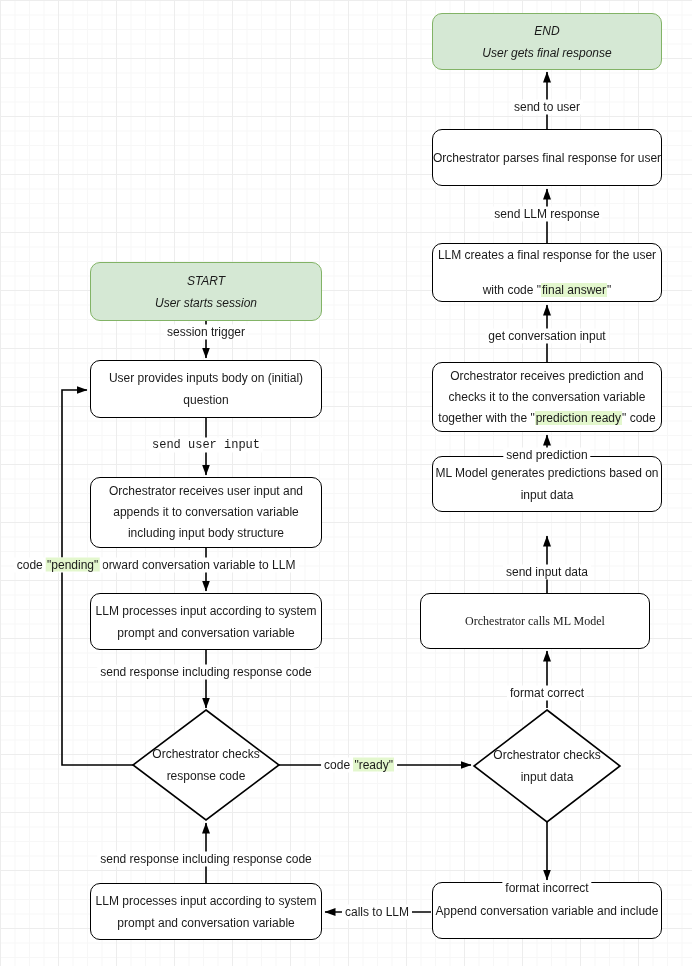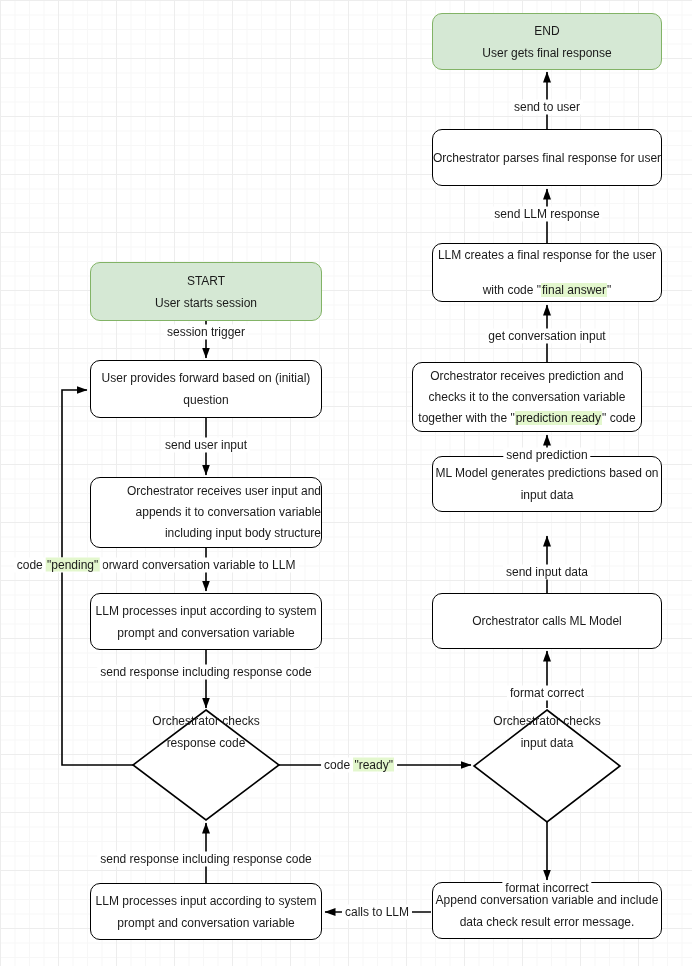--- a/index.html
+++ b/index.html
@@ -27,26 +27,27 @@
     border:1.6px solid #000000;
     border-radius:10px;
     box-sizing:border-box;
     font-size:12px;line-height:22px;
     text-align:center;
     z-index:2;
   }
   .node.terminal{
     background:var(--terminal-fill,#d5e8d4);
     border-color:var(--terminal-border,#82b366);
+    font-style:italic;
   }
   .node.l3{line-height:21px;}
   .nl{display:block;white-space:nowrap;}
   .hl{background:var(--hl,#e3f7cd);padding:0 1px;}
   .dtext{
-    position:absolute;display:flex;flex-direction:column;align-items:center;
+    position:absolute;display:flex;flex-direction:column;justify-content:center;align-items:center;
     font-size:12px;line-height:22px;text-align:center;z-index:3;background:transparent;
   }
   .elabel{
     position:absolute;transform:translate(-50%,-50%);
     background:#ffffff;padding:0 3px;white-space:nowrap;
     font-size:12px;line-height:15px;z-index:4;text-align:center;
   }
 </style>
 </head>
 <body>
@@ -84,25 +85,25 @@
     <polygon points="206,710 279,765 206,820 133,765" fill="#fff" stroke="#000" stroke-width="1.6"></polygon>
     <polygon points="547,710 620,766 547,822 474,766" fill="#fff" stroke="#000" stroke-width="1.6"></polygon>
   </svg>
 
   <div class="node terminal" style="left:90px;top:262px;width:232px;height:59px;">
     <span class="nl">START</span>
     <span class="nl">User starts session</span>
   </div>
 
   <div class="node" style="left:90px;top:360px;width:232px;height:58px;">
-    <span class="nl">User provides forward based on (initial)</span>
+    <span class="nl">User provides inputs body on (initial)</span>
     <span class="nl">question</span>
   </div>
 
-  <div class="node l3" style="left:90px;top:477px;width:232px;height:71px;align-items:flex-end;">
+  <div class="node l3" style="left:90px;top:477px;width:232px;height:71px;">
     <span class="nl">Orchestrator receives user input and</span>
     <span class="nl">appends it to conversation variable</span>
     <span class="nl">including input body structure</span>
   </div>
 
   <div class="node" style="left:90px;top:593px;width:232px;height:57px;">
     <span class="nl">LLM processes input according to system</span>
     <span class="nl">prompt and conversation variable</span>
   </div>
 
@@ -123,47 +124,46 @@
 
   <div class="node" style="left:432px;top:129px;width:230px;height:57px;">
     <span class="nl">Orchestrator parses final response for user</span>
   </div>
 
   <div class="node" style="left:432px;top:243px;width:230px;height:59px;justify-content:space-between;">
     <span class="nl">LLM creates a final response for the user</span>
     <span class="nl"><span>with code "</span><span class="hl">final answer</span><span>"</span></span>
   </div>
 
-  <div class="node l3" style="left:412px;top:362px;width:230px;height:70px;">
+  <div class="node l3" style="left:432px;top:362px;width:230px;height:70px;">
     <span class="nl">Orchestrator receives prediction and</span>
     <span class="nl">checks it to the conversation variable</span>
     <span class="nl"><span>together with the "</span><span class="hl">prediction ready</span><span>" code</span></span>
   </div>
 
   <div class="node" style="left:432px;top:456px;width:230px;height:56px;">
     <span class="nl">ML Model generates predictions based on</span>
     <span class="nl">input data</span>
   </div>
 
-  <div class="node" style="left:432px;top:593px;width:230px;height:56px;">
+  <div class="node" style="left:420px;top:593px;width:230px;height:56px;font-family:Liberation Serif, serif;">
     <span class="nl">Orchestrator calls ML Model</span>
   </div>
 
   <div class="dtext" style="left:474px;top:710px;width:146px;height:112px;">
     <span class="nl">Orchestrator checks</span>
     <span class="nl">input data</span>
   </div>
 
   <div class="node" style="left:432px;top:882px;width:230px;height:57px;">
     <span class="nl">Append conversation variable and include</span>
-    <span class="nl">data check result error message.</span>
   </div>
 
   <div class="elabel" style="left:206px;top:332px;">session trigger</div>
-  <div class="elabel" style="left:206px;top:445px;">send user input</div>
+  <div class="elabel" style="left:206px;top:445px;font-family:Liberation Mono, monospace;">send user input</div>
   <div class="elabel" style="left:197px;top:565px;text-align:right;">forward conversation variable to LLM</div>
   <div class="elabel" style="left:206px;top:672px;">send response including response code</div>
   <div class="elabel" style="left:58px;top:565px;"><span>code </span><span class="hl">"pending"</span></div>
   <div class="elabel" style="left:359px;top:765px;"><span>code </span><span class="hl">"ready"</span></div>
   <div class="elabel" style="left:206px;top:859px;">send response including response code</div>
   <div class="elabel" style="left:377px;top:912px;">calls to LLM</div>
   <div class="elabel" style="left:547px;top:855px;margin-top:33px;">format incorrect</div>
   <div class="elabel" style="left:547px;top:693px;">format correct</div>
   <div class="elabel" style="left:547px;top:572px;">send input data</div>
   <div class="elabel" style="left:547px;top:455px;">send prediction</div>

